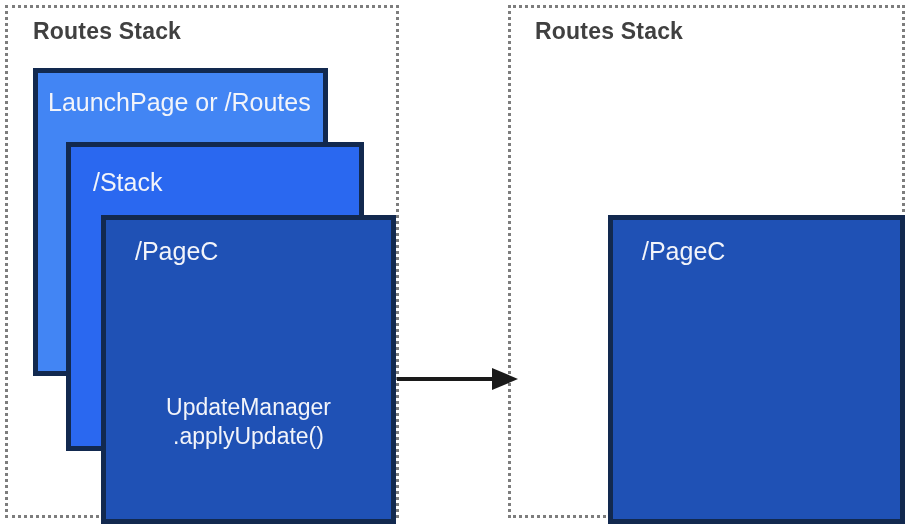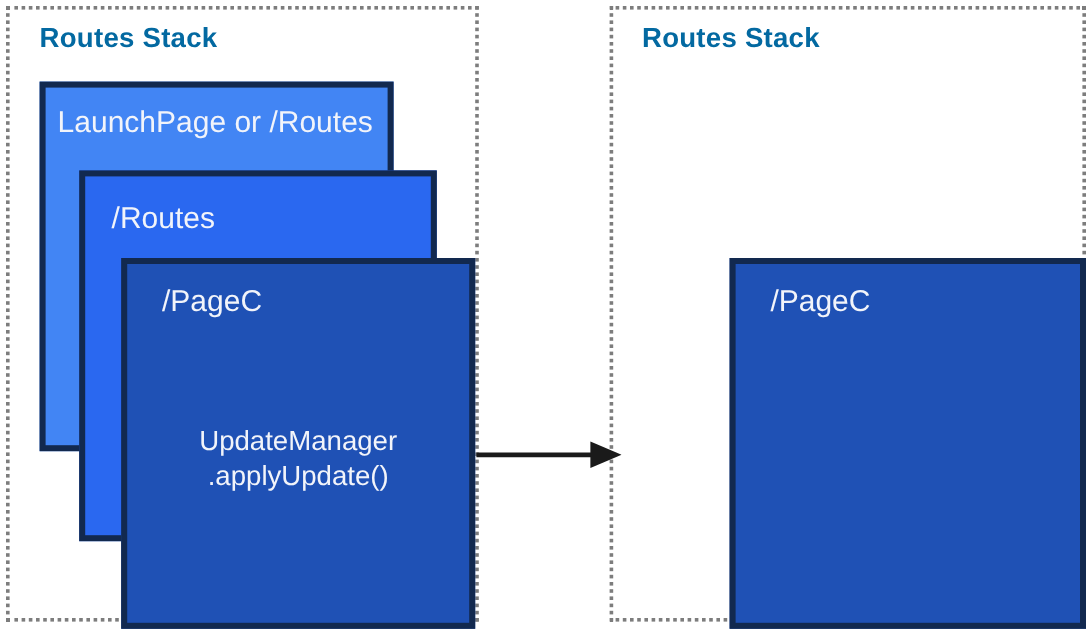--- a/index.html
+++ b/index.html
@@ -25,21 +25,21 @@
     border: 3px dotted #7d7d7d;
     background: transparent;
   }
   #panel-left  { left: 5px;   top: 5px; width: 394px; height: 513px; }
   #panel-right { left: 508px; top: 5px; width: 397px; height: 513px; }
 
   .panel-title {
     position: absolute;
     font-size: 23px;
     font-weight: bold;
-    color: #0369a1;
+    color: #404040;
     letter-spacing: 0.2px;
     white-space: nowrap;
   }
   #title-left  { left: 33px;  top: 18px; }
   #title-right { left: 535px; top: 18px; }
 
   
   .route-card {
     position: absolute;
     box-sizing: border-box;
@@ -57,20 +57,21 @@
   }
   .route-note {
     position: absolute;
     left: 0;
     right: 0;
     text-align: center;
     font-size: 23px;
     line-height: 1.28;
     color: #f2f4fa;
     white-space: pre-line;
+    margin-top: 40px;
   }
 
   #card-a { left: 33px;  top: 68px;  width: 295px; height: 308px; background: #4285f4; z-index: 3; }
   #card-b { left: 66px;  top: 142px; width: 298px; height: 309px; background: #2a68f0; z-index: 4; }
   #card-c { left: 101px; top: 215px; width: 295px; height: 309px; background: #1f51b5; z-index: 5; }
   #card-c .route-note { top: 133px; }
 
   #card-a .route-label { left: 10px; top: 15px; }
   #card-b .route-label { left: 22px; top: 21px; }
   #card-c .route-label { left: 29px; top: 17px; }
@@ -95,21 +96,21 @@
 
   <div id="panel-left" class="panel"></div>
 
   <div id="title-left" class="panel-title">Routes Stack</div>
 
   <div id="card-a" class="route-card">
     <div class="route-label">LaunchPage or /Routes</div>
   </div>
 
   <div id="card-b" class="route-card">
-    <div class="route-label">/Routes</div>
+    <div class="route-label">/Stack</div>
   </div>
 
   <div id="card-c" class="route-card">
     <div class="route-label">/PageC</div>
     <div class="route-note">UpdateManager
 .applyUpdate()</div>
   </div>
 
   <svg id="arrow-transition" viewBox="0 0 126 38">
     <line x1="5" y1="19" x2="104" y2="19" stroke="#1a1a1a" stroke-width="4"></line>

